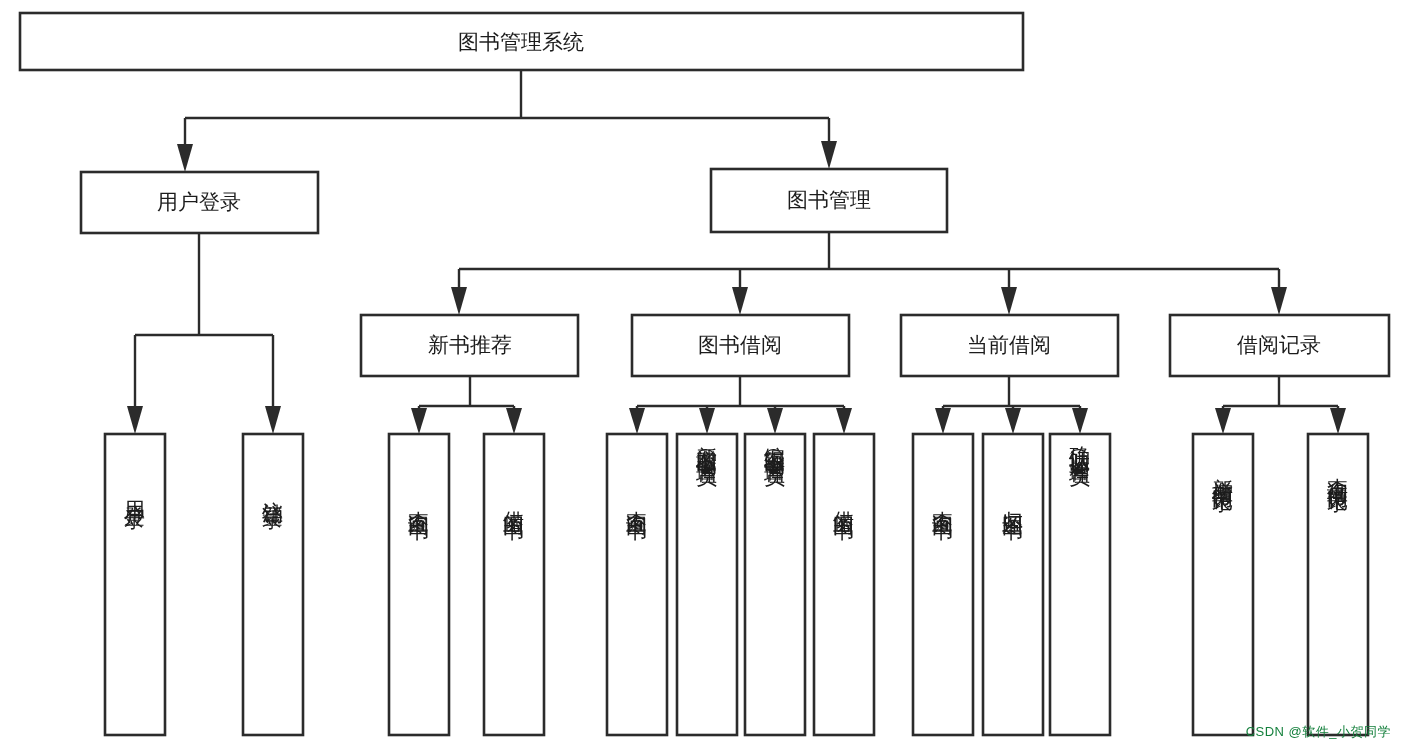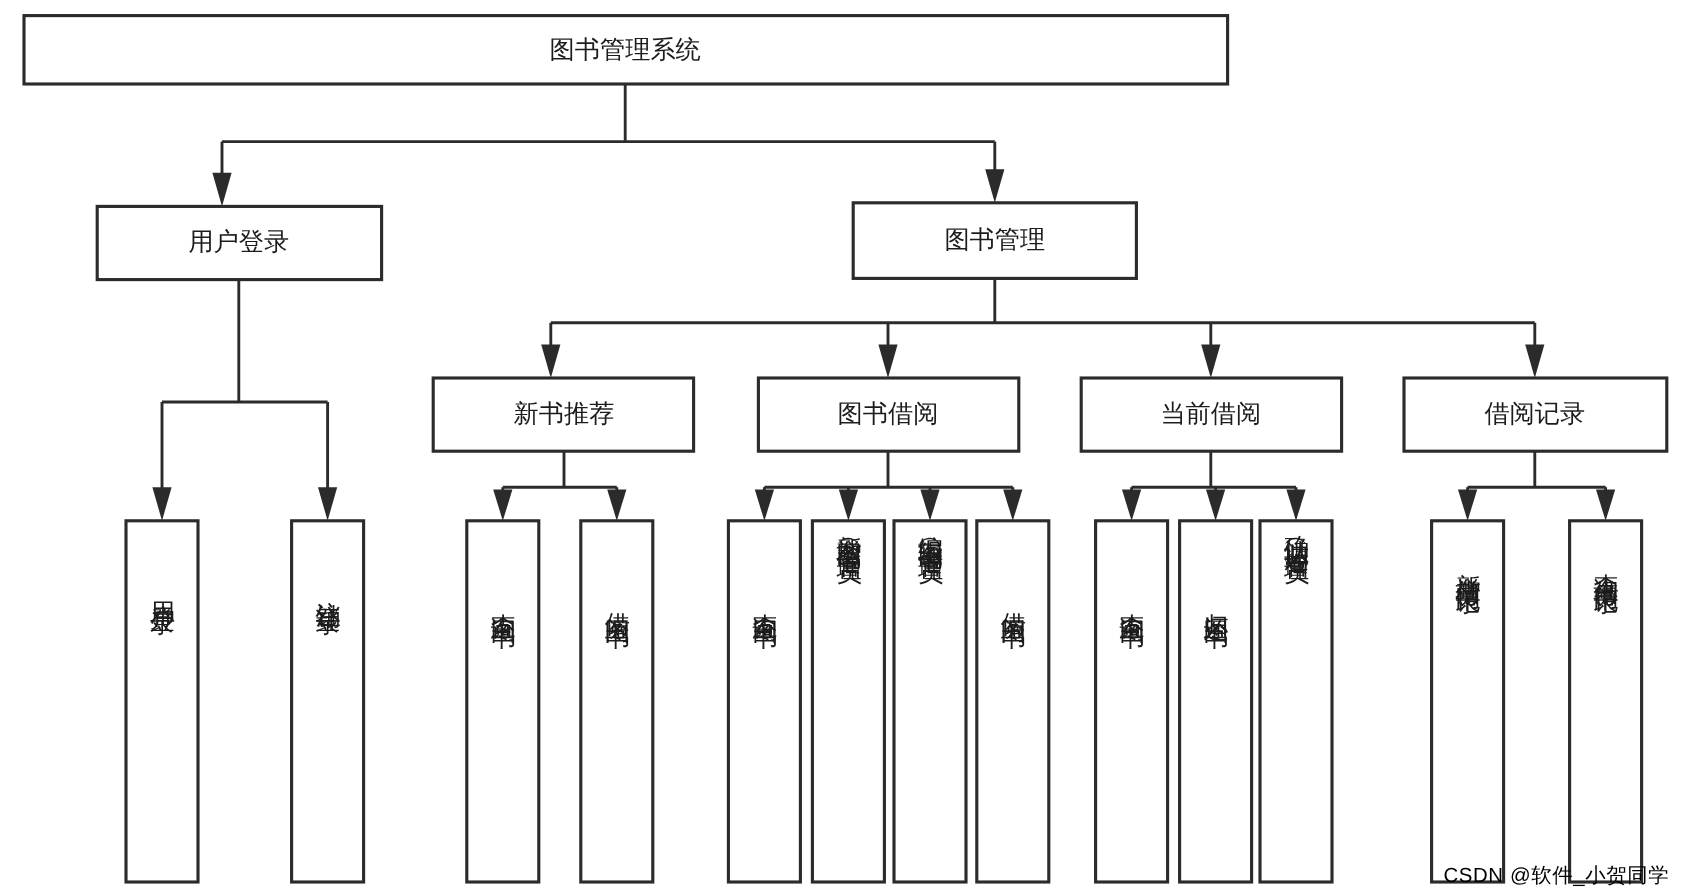--- a/index.html
+++ b/index.html
@@ -55,22 +55,22 @@
     font-size: 21px;
     writing-mode: vertical-rl;
     text-orientation: upright;
     text-anchor: middle;
     letter-spacing: 3px;
   }
   .watermark {
     position: absolute;
     right: 14px;
     bottom: 6px;
-    color: #000000;
-    font-size: 17px;
+    color: #15803d;
+    font-size: 13px;
     font-family: "Liberation Sans", "DejaVu Sans", sans-serif;
     white-space: nowrap;
     letter-spacing: 0.5px;
     user-select: none;
   }
 </style>
 </head>
 <body>
 
 <div id="diagram-root">

